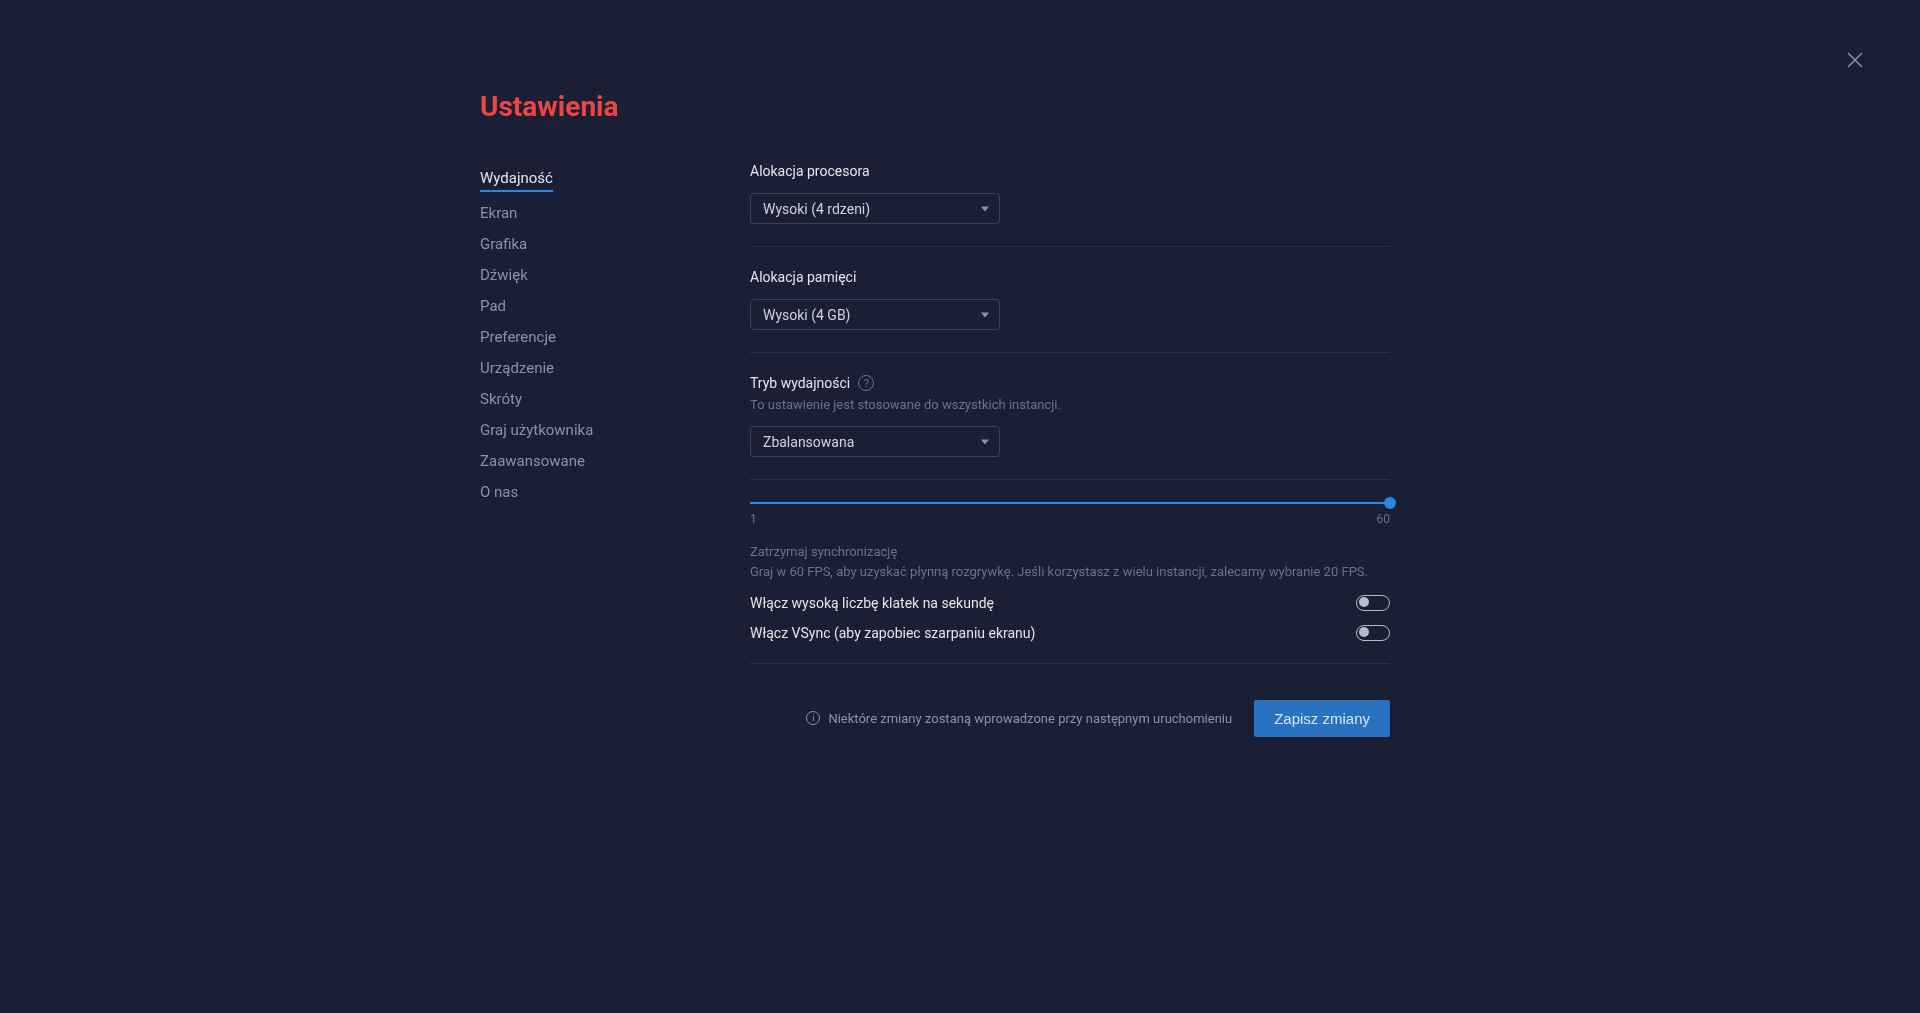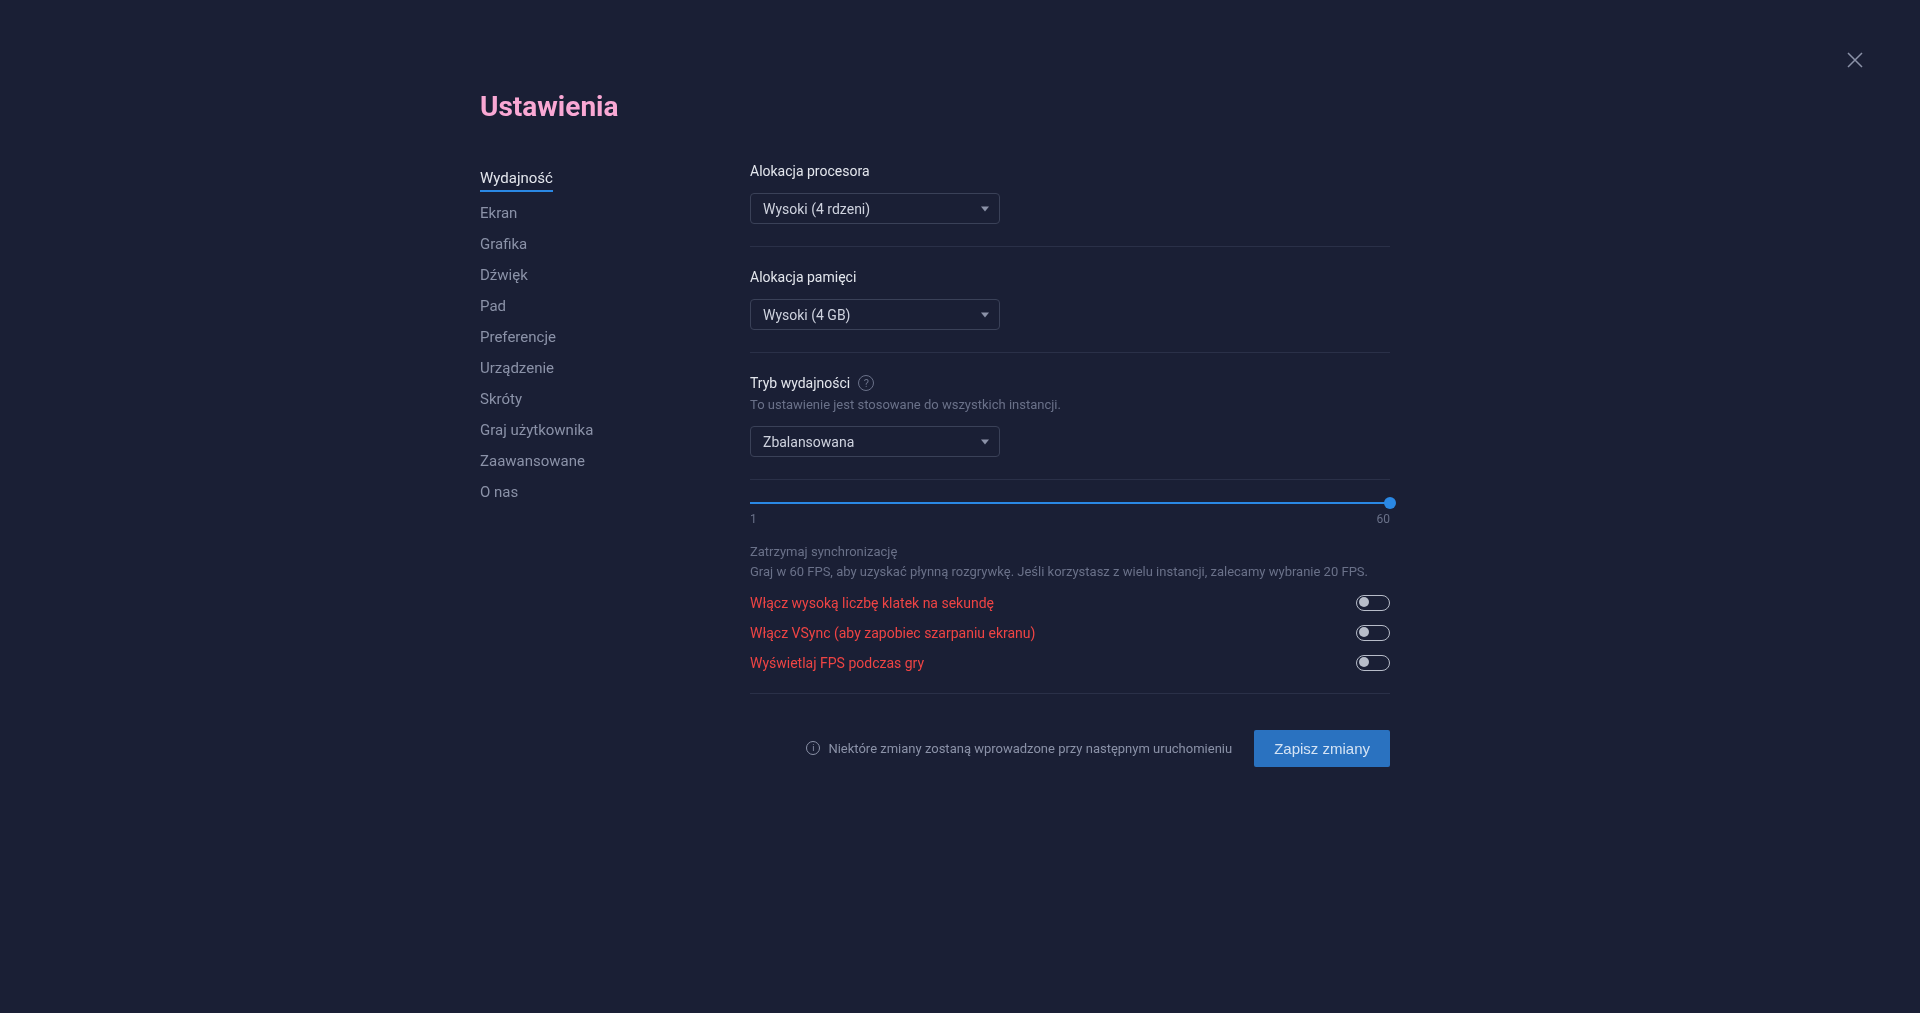--- a/index.html
+++ b/index.html
@@ -13,21 +13,21 @@
 .close-btn {
   position:absolute; top:50px; right:55px;
   width:20px; height:20px; cursor:pointer;
   color:#8b92a8;
 }
 .close-btn svg { width:100%; height:100%; }
 .page {
   padding:90px 0 0 480px;
 }
 .title {
-  font-size:28px; font-weight:700; color:#f9a8d4;
+  font-size:28px; font-weight:700; color:#ef4444;
   margin-bottom:40px;
 }
 .layout { display:flex; gap:90px; }
 .sidebar { width:180px; }
 .sidebar-item {
   color:#8b92a8; font-size:15px; line-height:1;
   padding:8px 0; cursor:pointer;
 }
 .sidebar-item.active {
   color:#e3e6ed;
@@ -66,21 +66,21 @@
 .slider-thumb {
   position:absolute; right:-6px; top:-5px;
   width:12px; height:12px; border-radius:50%; background:#2a88e4;
   cursor:pointer;
 }
 .slider-scale { display:flex; justify-content:space-between; font-size:12px; color:#6a7189; }
 .slider-sub { font-size:13px; color:#6a7189; margin-top:18px; }
 .slider-help { font-size:13px; color:#6a7189; margin-top:4px; max-width:620px; line-height:1.35; }
 .toggle-row { display:flex; justify-content:space-between; align-items:center; margin-top:14px; }
 .toggle-row:first-of-type { margin-top:22px; }
-.toggle-label { font-size:14px; color:#ef4444; }
+.toggle-label { font-size:14px; color:#e5e5e5; }
 .toggle {
   width:34px; height:16px; border-radius:10px; border:1.5px solid #b7bcc9;
   position:relative; cursor:pointer;
 }
 .toggle::after {
   content:""; position:absolute; left:2px; top:1.5px;
   width:10px; height:10px; border-radius:50%; background:#b7bcc9;
 }
 .footer {
   display:flex; align-items:center; justify-content:flex-end; gap:14px;
@@ -168,24 +168,20 @@
         </div>
 
         <div class="toggle-row">
           <span class="toggle-label">Włącz wysoką liczbę klatek na sekundę</span>
           <div class="toggle"></div>
         </div>
         <div class="toggle-row">
           <span class="toggle-label">Włącz VSync (aby zapobiec szarpaniu ekranu)</span>
           <div class="toggle"></div>
         </div>
-        <div class="toggle-row">
-          <span class="toggle-label">Wyświetlaj FPS podczas gry</span>
-          <div class="toggle"></div>
-        </div>
       </div>
 
       <div class="footer">
         <div class="footer-info">
           <span class="info-icon">i</span>
           <span>Niektóre zmiany zostaną wprowadzone przy następnym uruchomieniu</span>
         </div>
         <button class="save-btn">Zapisz zmiany</button>
       </div>
 

